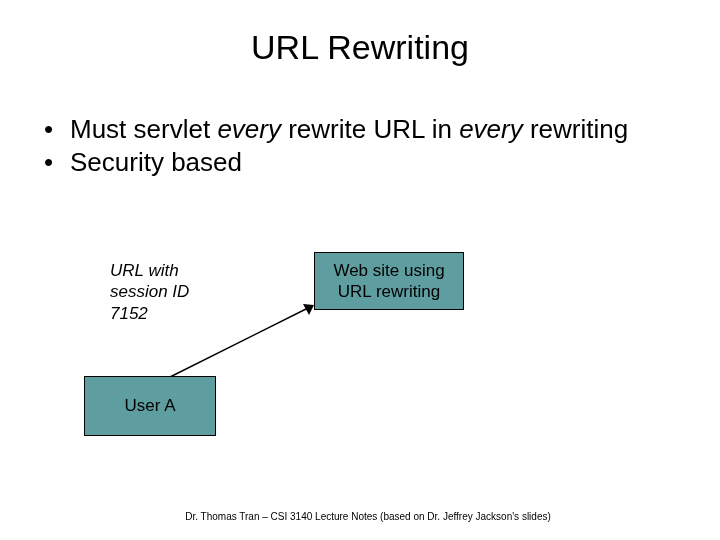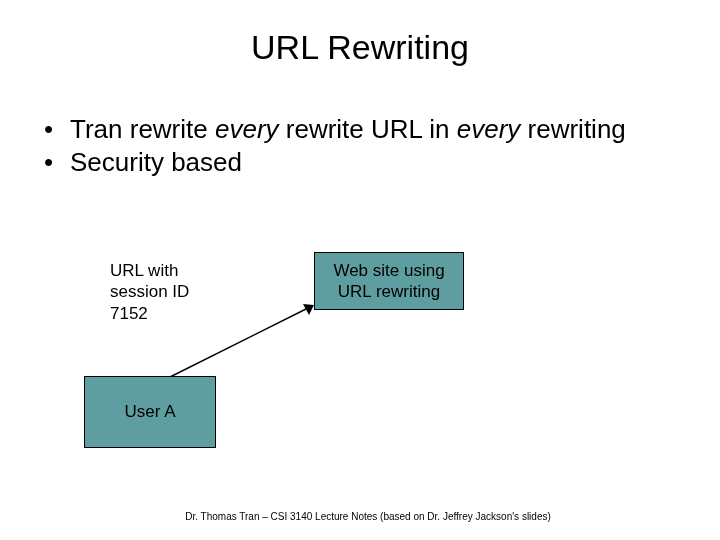--- a/index.html
+++ b/index.html
@@ -47,20 +47,21 @@
     width: 720px;
     height: 240px;
   }
   .label-url {
     position: absolute;
     left: 110px;
     top: 8px;
     font-size: 17px;
     line-height: 1.25;
     color: #000;
+    font-style: italic;
   }
   .box {
     position: absolute;
     background: #5f9ea0;
     border: 1.5px solid #000;
     display: flex;
     align-items: center;
     justify-content: center;
     text-align: center;
     font-size: 17px;
@@ -71,21 +72,21 @@
     top: 0px;
     width: 150px;
     height: 58px;
     line-height: 1.25;
     padding: 12px 8px;
   }
   .box-user {
     left: 84px;
     top: 124px;
     width: 132px;
-    height: 72px;
+    height: 60px;
   }
   .arrow-svg {
     position: absolute;
     left: 0;
     top: 0;
     width: 720px;
     height: 240px;
     pointer-events: none;
   }
   .footer {
@@ -100,21 +101,21 @@
 </style>
 </head>
 <body>
 
 <h1 class="title">URL Rewriting</h1>
 
 <div class="bullets">
   <div class="bullet-row">
     <div class="bullet-dot">•</div>
     <div class="bullet-text">
-      <span>Tran rewrite </span><span class="ital">every</span><span> rewrite URL in </span><span class="ital">every</span><span> rewriting</span>
+      <span>Must servlet </span><span class="ital">every</span><span> rewrite URL in </span><span class="ital">every</span><span> rewriting</span>
     </div>
   </div>
   <div class="bullet-row">
     <div class="bullet-dot">•</div>
     <div class="bullet-text">Security based</div>
   </div>
 </div>
 
 <div class="diagram">
   <svg class="arrow-svg" viewBox="0 0 720 240">

